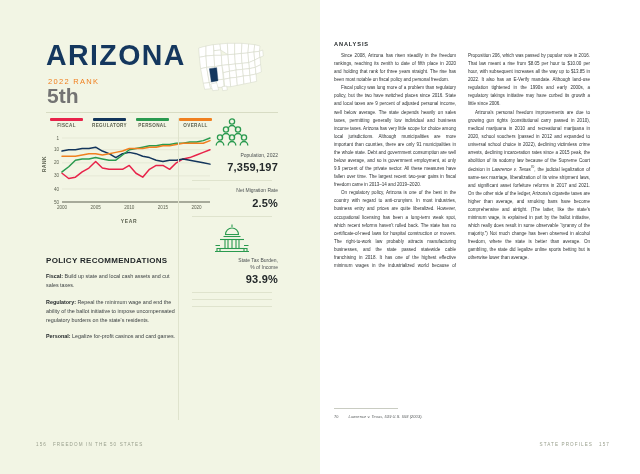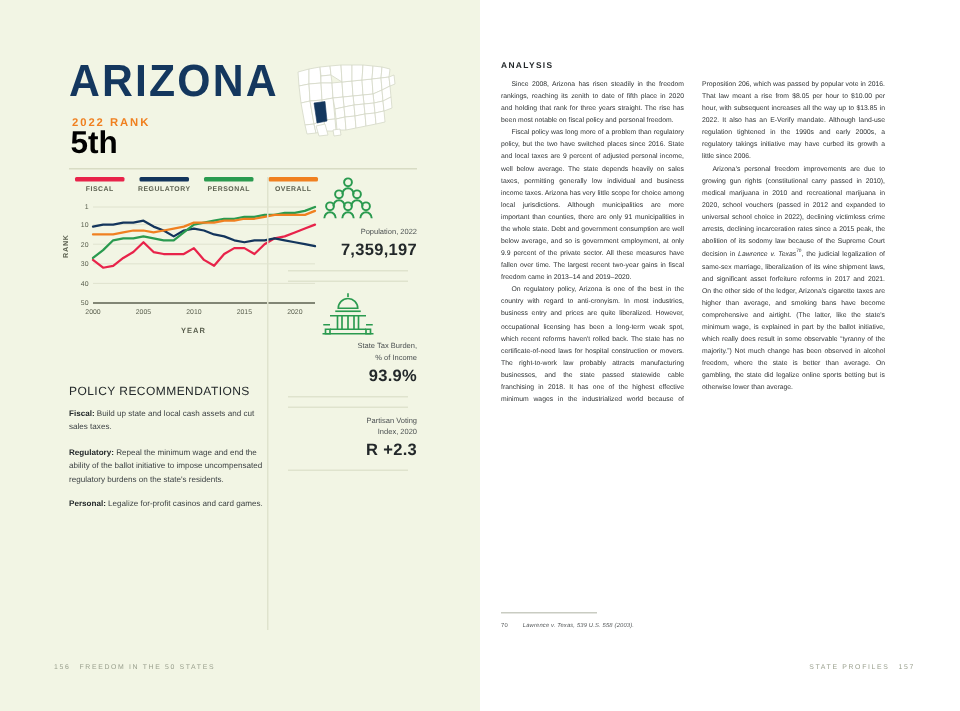--- a/index.html
+++ b/index.html
@@ -33,25 +33,25 @@
     font-size:30px;
     letter-spacing:1.5px;
     color:#14375e;
     line-height:1;
     transform:scaleX(0.95);
     transform-origin:left center;
   }
   .rank-label{
     position:absolute;left:48px;top:77px;
     font-size:7.5px;letter-spacing:1.3px;
-    color:#f08020;font-weight:bold;
+    color:#f08020;font-weight:normal;
   }
   .rank-value{
     position:absolute;left:47px;top:85px;
-    font-size:21px;font-weight:bold;color:#000000;
+    font-size:21px;font-weight:bold;color:#737373;
     line-height:1;
   }
 
   
   .usmap{position:absolute;left:196px;top:36px;width:70px;height:58px;}
   .usmap svg{width:100%;height:100%;display:block;}
 
   
   .hdr-rule{
     position:absolute;left:46px;top:112px;width:232px;height:1px;background:#d8dcc4;
@@ -72,21 +72,21 @@
     transform:rotate(-90deg);transform-origin:left top;
   }
   .axis-x-label{
     position:absolute;left:0;top:86px;width:170px;text-align:center;
     font-size:5px;letter-spacing:0.7px;color:#5c6150;font-weight:bold;
   }
 
   
   .policy{position:absolute;left:46px;top:256px;width:132px;}
   .policy h3{
-    margin:0 0 7px 0;font-size:8px;font-weight:normal;letter-spacing:0.3px;color:#23282a;
+    margin:0 0 7px 0;font-size:8px;font-weight:bold;letter-spacing:0.3px;color:#23282a;
   }
   .policy p{
     margin:0 0 7px 0;font-size:5.4px;line-height:1.72;color:#3a3f41;
   }
   .policy p b{color:#23282a;}
 
   
   .stats{
     position:absolute;left:186px;top:118px;width:92px;
     text-align:right;
@@ -295,20 +295,24 @@
             <circle cx="29" cy="19.5" r="2.6"></circle>
             <path d="M25.2 27.5c0-2.3 1.7-4 3.8-4s3.8 1.7 3.8 4"></path>
           </svg>
         </div>
         <div class="stat-label">Population, 2022</div>
         <div class="stat-value">7,359,197</div>
       </div>
 
       <div class="stat-rule"></div>
 
+      <div class="stat">
+        <div class="stat-label">Net Migration Rate</div>
+        <div class="stat-value">2.5%</div>
+      </div>
 
       <div class="stat-rule"></div>
 
       <div class="stat">
         <div class="stat-icon">
           <svg width="40" height="30" viewBox="0 0 40 30" xmlns="http://www.w3.org/2000/svg" fill="none" stroke="#2a9a4f" stroke-width="1.1">
             <path d="M20 1.5v2.5"></path>
             <path d="M13.5 11.5c0-3.6 2.9-6.5 6.5-6.5s6.5 2.9 6.5 6.5z"></path>
             <path d="M11.5 13.5h17"></path>
             <path d="M8 16.5h24"></path>
@@ -325,27 +329,20 @@
           <span>% of Income</span>
         </div>
         <div class="stat-value">93.9%</div>
       </div>
 
       <div class="stat-rule"></div>
 
 
       <div class="stat-rule"></div>
 
-      <div class="stat">
-        <div class="stat-label">
-          <span>Partisan Voting</span><br>
-          <span>Index, 2020</span>
-        </div>
-        <div class="stat-value">R +2.3</div>
-      </div>
 
       <div class="stat-rule"></div>
 
 
     </div>
 
     <div class="footer-left">
       <span class="pg">156</span><span>FREEDOM IN THE 50 STATES</span>
     </div>
   </div>

